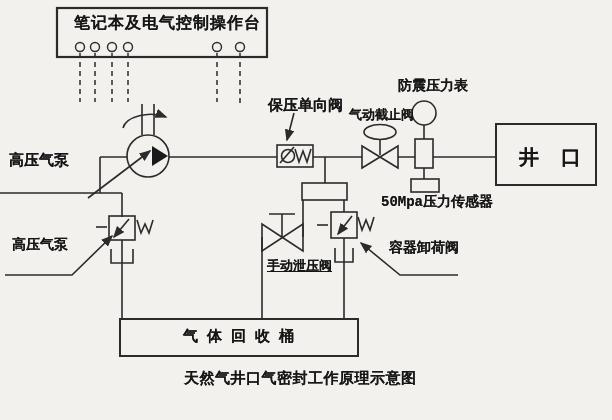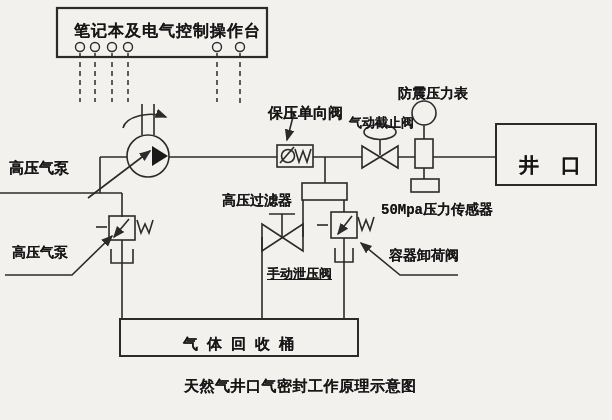--- a/index.html
+++ b/index.html
@@ -11,21 +11,20 @@
     overflow:hidden;
   }
   .stage svg{position:absolute;left:0;top:0;}
   .lbl{
     position:absolute;
     color:#161616;
     font-weight:bold;
     white-space:nowrap;
     text-shadow:0 0 0.4px #444;
     line-height:1.15;
-    margin-top:8px;
   }
   .fs16{font-size:16px;letter-spacing:1px;}
   .fs15{font-size:15px;}
   .fs14{font-size:14px;font-family:Liberation Mono, monospace;}
   .fs13{font-size:13px;}
   .tank-label{width:238px;text-align:center;letter-spacing:9px;font-size:15px;}
   .well-label{font-size:20px;letter-spacing:22px;}
   .caption{font-size:15px;letter-spacing:0.5px;}
 </style>
 </head>
@@ -126,21 +125,20 @@
       <rect x="120" y="319" width="238" height="37" stroke-width="2"></rect>
     </g>
   </svg>
 
   <div class="lbl fs16" style="left:74px;top:14px;">笔记本及电气控制操作台</div>
   <div class="lbl fs15" style="left:9px;top:152px;">高压气泵</div>
   <div class="lbl fs14" style="left:12px;top:237px;">高压气泵</div>
   <div class="lbl fs15" style="left:268px;top:97px;">保压单向阀</div>
   <div class="lbl fs13" style="left:349px;top:108px;">气动截止阀</div>
   <div class="lbl fs14" style="left:398px;top:78px;">防震压力表</div>
-  <div class="lbl fs14" style="left:222px;top:185px;">高压过滤器</div>
   <div class="lbl fs14" style="left:381px;top:194px;">50Mpa压力传感器</div>
   <div class="lbl well-label" style="left:519px;top:146px;">井口</div>
   <div class="lbl fs13" style="left:267px;top:259px;text-decoration:underline;">手动泄压阀</div>
   <div class="lbl tank-label" style="left:124px;top:328px;">气体回收桶</div>
   <div class="lbl fs14" style="left:389px;top:240px;">容器卸荷阀</div>
   <div class="lbl caption" style="left:184px;top:370px;">天然气井口气密封工作原理示意图</div>
 
 </div>
 
 </body></html>

